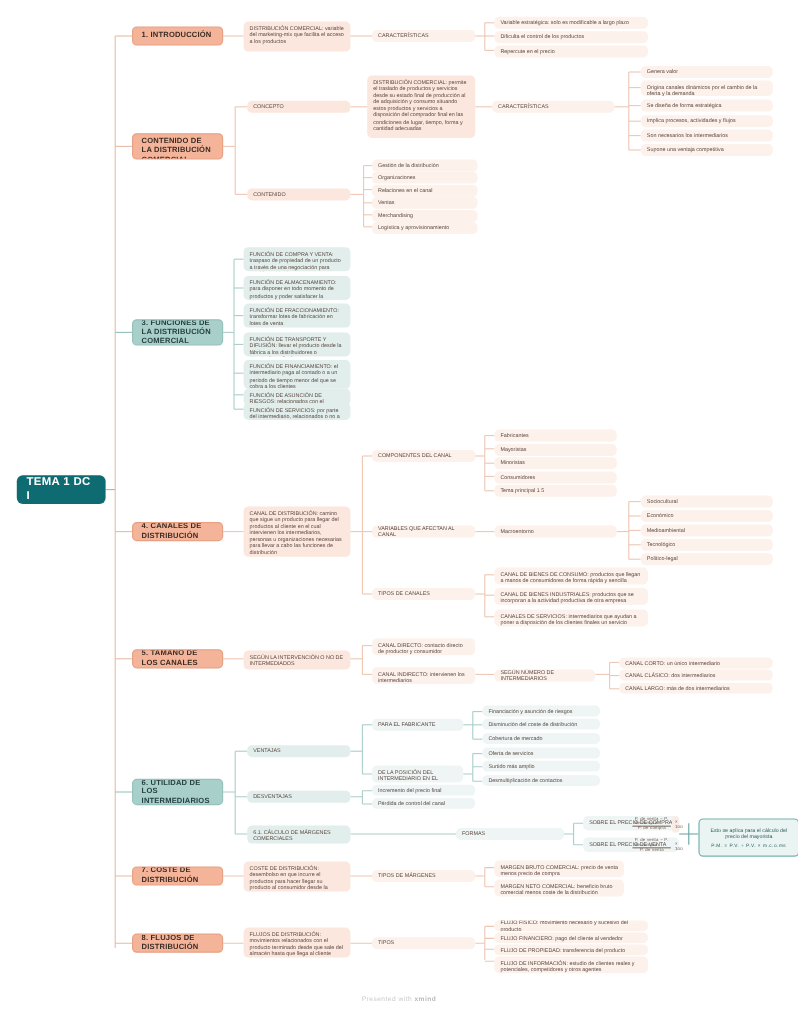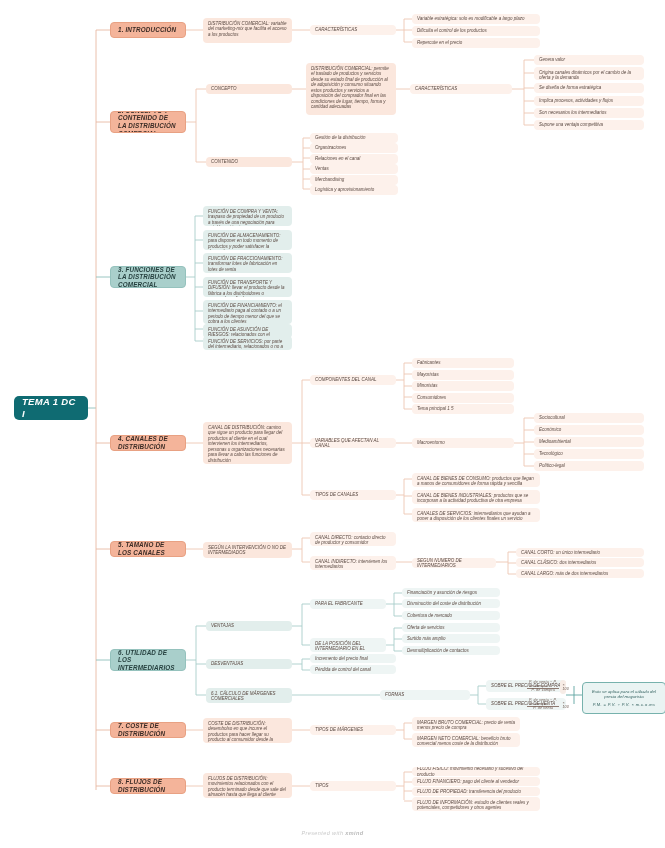--- a/index.html
+++ b/index.html
@@ -12,21 +12,20 @@
     width: 665px;
     height: 848px;
     position: relative;
     overflow: hidden;
     font-family: "Liberation Sans", sans-serif;
     -webkit-font-smoothing: antialiased;
   }
   #canvas {
     position: absolute;
     inset: 0;
-    font-style: italic;
   }
   svg.edges {
     position: absolute;
     left: 0;
     top: 0;
     width: 665px;
     height: 848px;
     pointer-events: none;
   }
   .node {

